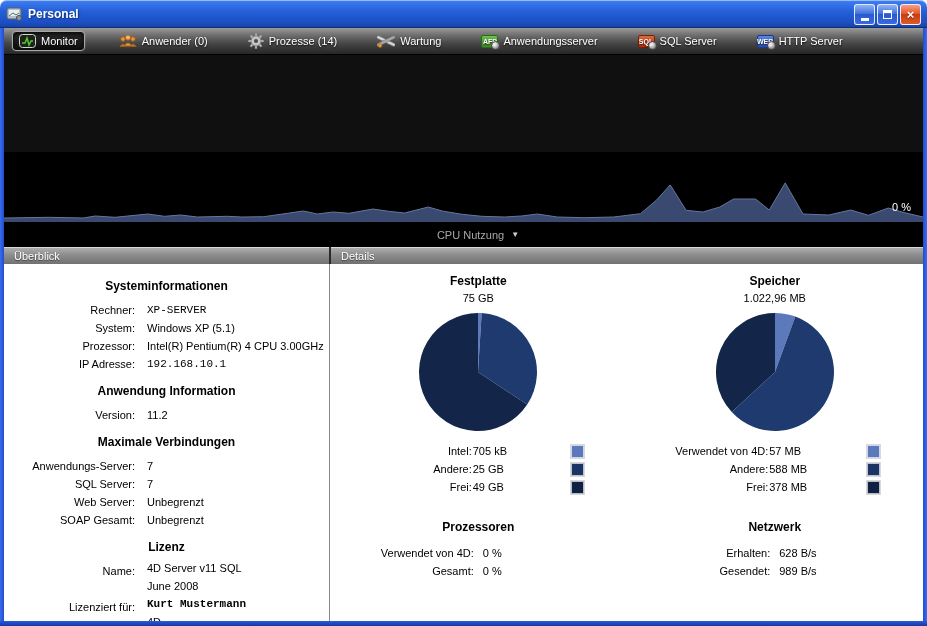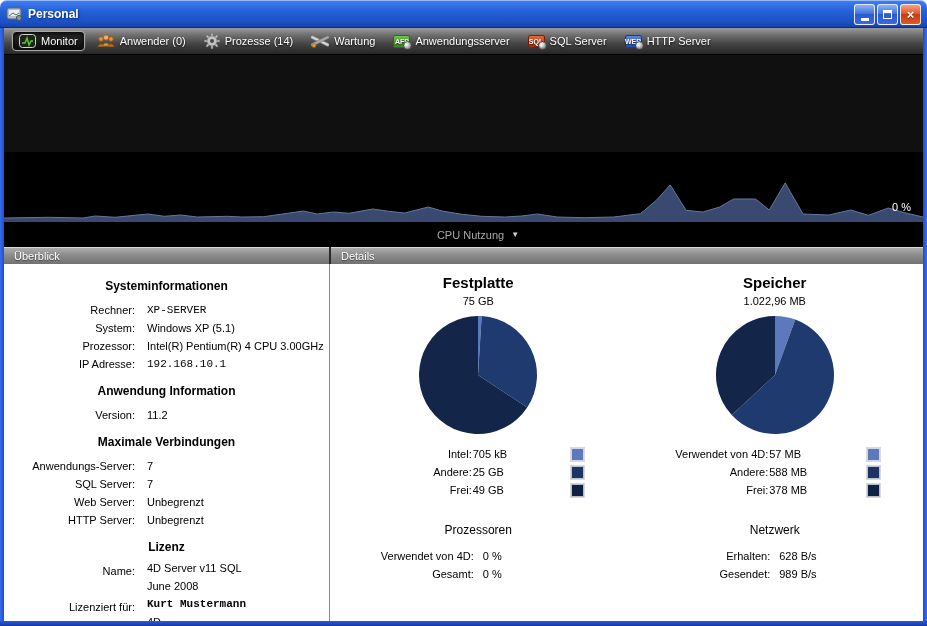--- a/index.html
+++ b/index.html
@@ -36,21 +36,21 @@
   .frame-bottom{ position:absolute; bottom:0; left:0; right:0; height:5px;
     background:linear-gradient(180deg,#2a5ade,#1536a0); }
 
   .content { position:absolute; top:28px; left:4px; right:4px; bottom:5px;
     display:flex; flex-direction:column; background:#fff; }
 
   
   .toolbar { height:27px; flex:0 0 27px;
     background:linear-gradient(180deg,#9a9a9a 0%,#6b6b6b 30%,#454545 60%,#262626 100%);
     border-bottom:1px solid #000;
-    display:flex; align-items:center; padding:0 8px; gap:6px; }
+    display:flex; align-items:center; padding:0 8px; gap:28px; }
   .tb-item { display:flex; align-items:center; gap:5px; color:#fff;
     text-shadow:0 1px 2px rgba(0,0,0,.9); white-space:nowrap; padding:2px 6px; cursor:default; }
   .tb-item.selected { background:linear-gradient(180deg,#2c2c2c,#0c0c0c);
     border:1px solid #a8a8a8; border-radius:4px;
     box-shadow:inset 0 2px 4px rgba(0,0,0,.9), 0 0 2px rgba(255,255,255,.25); }
   .tb-icon { display:inline-flex; align-items:center; }
 
   .badge { width:17px; height:13px; border-radius:2px; color:#fff; font-size:7px; font-weight:bold;
     display:flex; align-items:center; justify-content:center; position:relative; letter-spacing:0; }
   .badge::after { content:""; position:absolute; right:-3px; bottom:-3px; width:7px; height:7px;
@@ -88,33 +88,33 @@
 
   .sec-title { text-align:center; font-weight:bold; font-size:12px; margin:11px 0 8px; }
   .panel-left .sec-title:first-child { margin-top:2px; }
   .info-row { display:grid; grid-template-columns:131px 1fr; column-gap:12px; line-height:18px; }
   .i-label { text-align:right; }
   .i-value2 { line-height:13px; padding-bottom:5px; }
   .mono { font-family:"Liberation Mono", monospace; font-size:11px; }
   .mono-bold { font-family:"Liberation Mono", monospace; font-size:11px; font-weight:bold; }
 
   .col { display:flex; flex-direction:column; align-items:center; }
-  .pie-title { font-weight:bold; font-size:15px; text-align:center; }
+  .pie-title { font-weight:bold; font-size:12px; text-align:center; }
   .pie-sub { text-align:center; margin-top:4px; }
   .pie-wrap { margin-top:8px; width:120px; height:120px; }
 
   .legend { margin-top:10px; }
   .legend-row { display:flex; align-items:center; width:223px; line-height:18px; }
   .l-label { width:105px; text-align:right; }
   .l-value { width:60px; margin-left:1px; }
   .swatch { width:13px; height:13px; margin-left:38px; border:1px solid rgba(255,255,255,.7);
     outline:1px solid rgba(0,0,0,.15); }
 
   .stats { margin-top:24px; width:100%; }
-  .stat-title { font-weight:normal; font-size:12px; text-align:center; margin-bottom:10px; }
+  .stat-title { font-weight:bold; font-size:12px; text-align:center; margin-bottom:10px; }
   .stat-row { display:grid; grid-template-columns:1fr 1fr; column-gap:9px; line-height:18px; }
   .s-label { text-align:right; }
 </style>
 </head>
 <body>
 
 <div class="window">
 
   <div class="titlebar">
     <span class="app-icon">
@@ -263,21 +263,21 @@
         </div>
         <div class="info-row">
           <span class="i-label">SQL Server:</span>
           <span class="i-value">7</span>
         </div>
         <div class="info-row">
           <span class="i-label">Web Server:</span>
           <span class="i-value">Unbegrenzt</span>
         </div>
         <div class="info-row">
-          <span class="i-label">HTTP Server:</span>
+          <span class="i-label">SOAP Gesamt:</span>
           <span class="i-value">Unbegrenzt</span>
         </div>
 
         <div class="sec-title">Lizenz</div>
         <div class="info-row">
           <span class="i-label">Name:</span>
           <span>
             <div class="i-value2">4D Server v11 SQL</div>
             <div class="i-value2">June 2008</div>
           </span>

